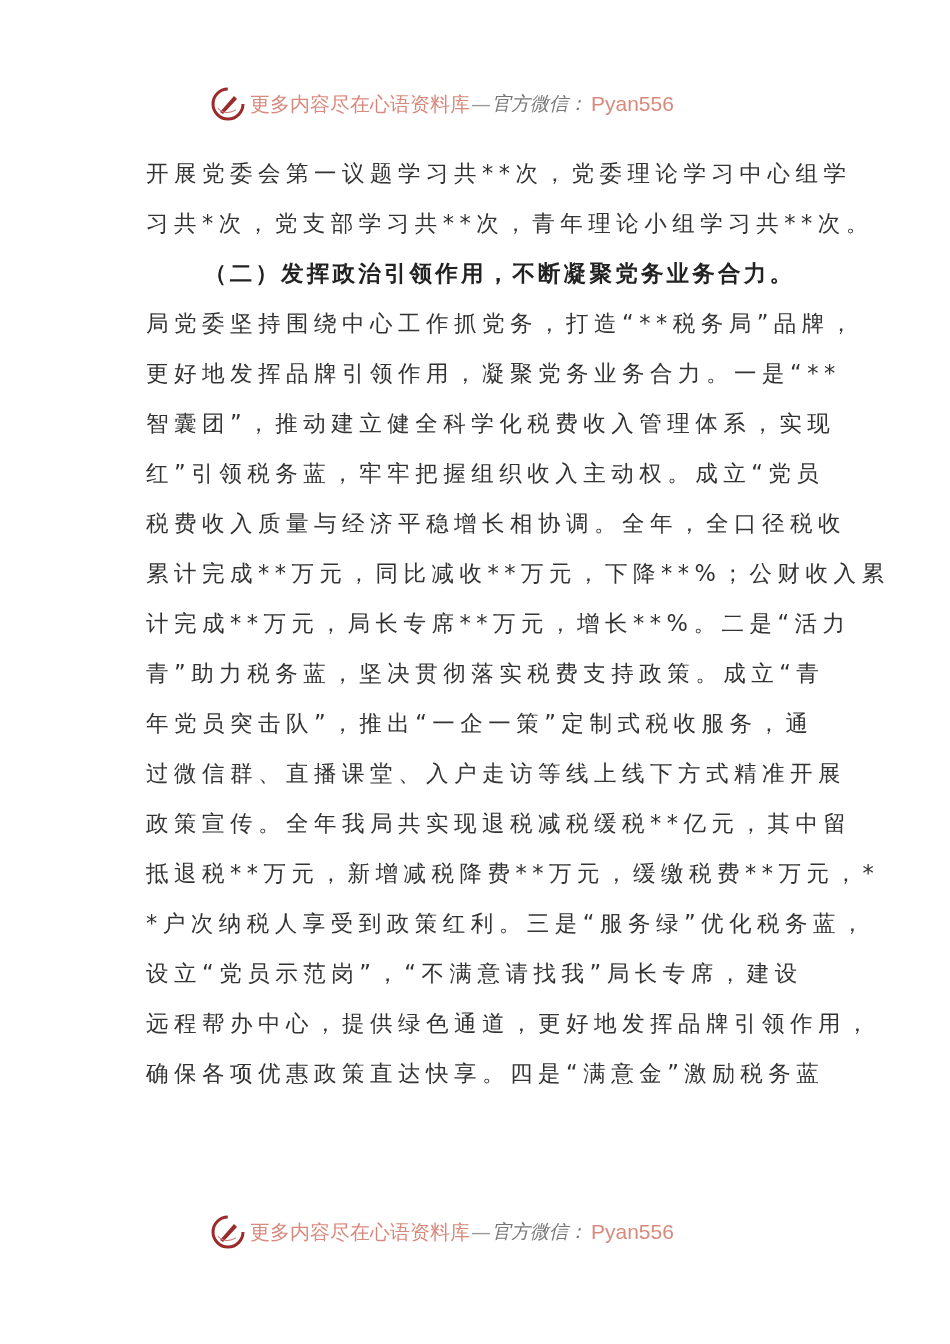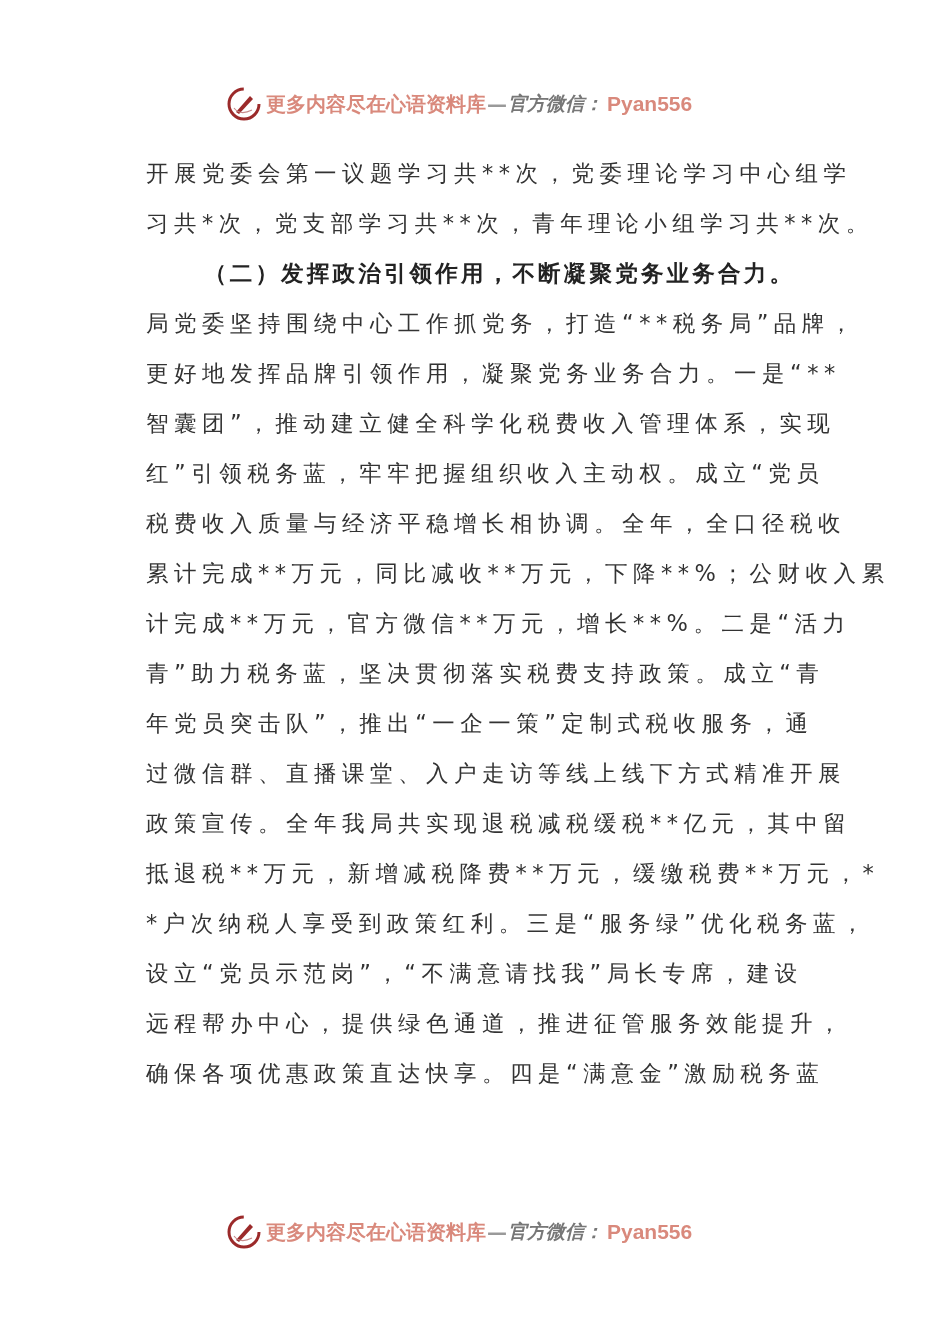--- a/index.html
+++ b/index.html
@@ -1,19 +1,19 @@
 <!DOCTYPE html>
 <html><head>
 <meta charset="utf-8">
 <style>
   html, body { margin: 0; padding: 0; background: #ffffff; }
   body { width: 950px; height: 1344px; position: relative; overflow: hidden;
          font-family: "DejaVu Sans", "Liberation Sans", sans-serif; }
-  .banner { position: absolute; left: 226px; width: 500px; height: 40px;
-            display: flex; align-items: center; font-weight: bold; }
+  .banner { position: absolute; left: 210px; width: 500px; height: 40px;
+            display: flex; align-items: center; }
   .banner.top { top: 84px; }
   .banner.bottom { top: 1212px; }
   .logo { width: 36px; height: 36px; margin-right: 4px; flex: none; }
   .banner-main { color: #d9897c; font-family: "DejaVu Serif", "Liberation Serif", serif;
                  font-size: 20px; letter-spacing: 0px; white-space: nowrap; }
   .banner-dash { color: #9a9a9a; font-size: 20px; margin: 0 1px; }
   .banner-wechat { color: #777777; font-family: "DejaVu Serif", serif; font-size: 19px; font-style: italic; white-space: nowrap; }
   .banner-id { color: #d9897c; font-family: "Liberation Sans", sans-serif; font-size: 21px; margin-left: 4px; }
   .content { position: absolute; left: 146px; top: 148px; width: 664px; }
   .line { height: 50px; line-height: 50px; font-size: 22.5px; color: #333333;
@@ -39,29 +39,29 @@
 <div class="content">
   <div class="line">开展党委会第一议题学习共**次，党委理论学习中心组学</div>
   <div class="line">习共*次，党支部学习共**次，青年理论小组学习共**次。</div>
   <div class="line heading">（二）发挥政治引领作用，不断凝聚党务业务合力。</div>
   <div class="line">局党委坚持围绕中心工作抓党务，打造“**税务局”品牌，</div>
   <div class="line">更好地发挥品牌引领作用，凝聚党务业务合力。一是“**</div>
   <div class="line">智囊团”，推动建立健全科学化税费收入管理体系，实现</div>
   <div class="line">红”引领税务蓝，牢牢把握组织收入主动权。成立“党员</div>
   <div class="line">税费收入质量与经济平稳增长相协调。全年，全口径税收</div>
   <div class="line">累计完成**万元，同比减收**万元，下降**%；公财收入累</div>
-  <div class="line">计完成**万元，官方微信**万元，增长**%。二是“活力</div>
+  <div class="line">计完成**万元，局长专席**万元，增长**%。二是“活力</div>
   <div class="line">青”助力税务蓝，坚决贯彻落实税费支持政策。成立“青</div>
   <div class="line">年党员突击队”，推出“一企一策”定制式税收服务，通</div>
   <div class="line">过微信群、直播课堂、入户走访等线上线下方式精准开展</div>
   <div class="line">政策宣传。全年我局共实现退税减税缓税**亿元，其中留</div>
   <div class="line">抵退税**万元，新增减税降费**万元，缓缴税费**万元，*</div>
   <div class="line">*户次纳税人享受到政策红利。三是“服务绿”优化税务蓝，</div>
   <div class="line">设立“党员示范岗”，“不满意请找我”局长专席，建设</div>
-  <div class="line">远程帮办中心，提供绿色通道，推进征管服务效能提升，</div>
+  <div class="line">远程帮办中心，提供绿色通道，更好地发挥品牌引领作用，</div>
   <div class="line">确保各项优惠政策直达快享。四是“满意金”激励税务蓝</div>
 </div>
 
 <div class="banner bottom">
   <svg class="logo" viewBox="0 0 36 36">
     <circle cx="18" cy="18" r="15" fill="none" stroke="#9b2a2a" stroke-width="3" stroke-dasharray="70 25"></circle>
     <path d="M10 26 L24 10 L27 13 L13 28 Z" fill="#9b2a2a"></path>
     <path d="M8 22 Q14 30 26 24" fill="none" stroke="#c78a8a" stroke-width="1.2"></path>
   </svg>
   <span class="banner-main">更多内容尽在心语资料库</span>

